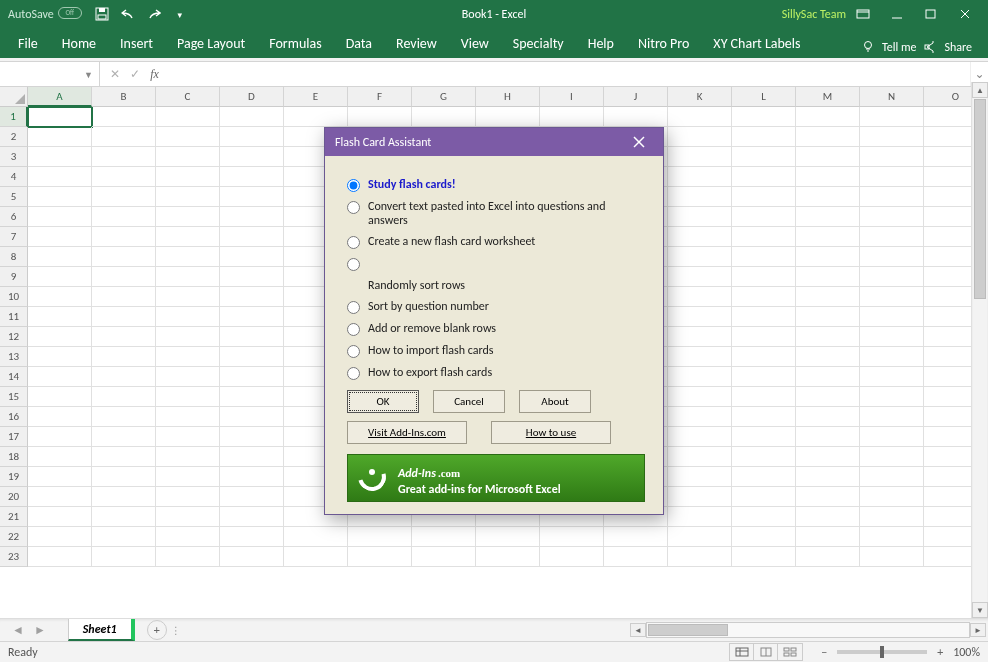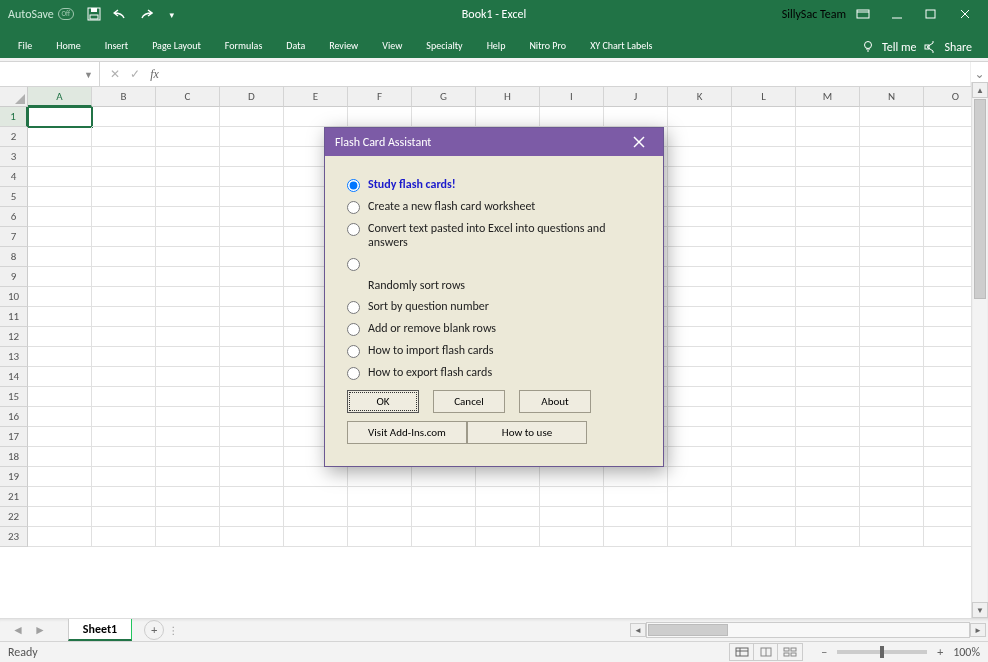--- a/index.html
+++ b/index.html
@@ -1,31 +1,31 @@
 <!DOCTYPE html>
 <html><head>
 <meta charset="utf-8">
 <style>
 * { margin:0; padding:0; box-sizing:border-box; font-family:"Segoe UI","Calibri",sans-serif; font-size:12px; }
 body { background:#fff; width:988px; height:662px; overflow:hidden; position:relative; }
 
 
 .titlebar { height:28px; background:#217346; display:flex; align-items:center; color:#cde8d9; }
-.autosave { margin-left:8px; font-size:11px; display:flex; align-items:center; gap:4px; }
-.toggle { width:16px; height:12px; border:1px solid #a0c8b0; border-radius:6px; position:relative; font-size:7px; text-align:center; line-height:10px; color:#a0c8b0;}
+.autosave { margin-left:8px; font-size:11px; display:flex; gap:4px; }
+.toggle { width:24px; height:12px; border:1px solid #a0c8b0; border-radius:6px; position:relative; font-size:7px; text-align:center; line-height:10px; color:#a0c8b0;}
 .qat { display:flex; gap:10px; margin-left:12px; }
 .qat-icon { width:16px; height:16px; color:#fff; display:flex; align-items:center; justify-content:center;}
 .app-title { position:absolute; left:50%; transform:translateX(-50%); color:#fff; font-size:12px; }
-.title-right { margin-left:auto; display:flex; align-items:center; margin-right:6px; color:#000000; }
+.title-right { margin-left:auto; display:flex; align-items:center; margin-right:6px; color:#bef264; }
 .win-btn { width:34px; height:28px; display:flex; align-items:center; justify-content:center; color:#fff; }
 .win-btn svg { stroke:#fff; }
 
 
 .ribbon-tabs { height:30px; background:#217346; display:flex; align-items:flex-end; padding:0 6px; }
-.tab { color:#fff; padding:6px 12px; font-size:10px; cursor:pointer; }
+.tab { color:#fff; padding:6px 12px; font-size:14px; cursor:pointer; }
 .ribbon-right { margin-left:auto; display:flex; gap:8px; align-items:center; color:#fff; padding:0 10px 4px 0;}
 .ribbon-right .tellme { display:flex; gap:6px; }
 .ribbon-right svg { stroke:#fff; }
 
 
 .ribbon-edge { height:4px; background:#f3f3f3; box-shadow:inset 0 -1px 0 #d4d4d4, 0 2px 3px rgba(0,0,0,.08); }
 
 
 .formula-bar { height:25px; display:flex; align-items:stretch; border-bottom:1px solid #d4d4d4; background:#fff;}
 .name-box { width:100px; border-right:1px solid #d4d4d4; display:flex; align-items:center; padding:0 6px; color:#555;}
@@ -47,21 +47,21 @@
 .cell { width:64px; border-right:1px solid #e0e0e0; border-bottom:1px solid #e0e0e0;}
 .sel-col { background:#e0e8e0 !important; border-bottom:2px solid #217346 !important; color:#217346 !important;}
 .sel-row { background:#e0e8e0 !important; border-right:2px solid #217346 !important; color:#217346 !important;}
 .sel-cell { outline:2px solid #217346; outline-offset:-1px; }
 
 
 .sheet-bar { position:absolute; left:0; bottom:21px; right:0; height:23px; display:flex; align-items:center; background:#f3f3f3; border-top:1px solid #ddd; box-shadow:inset 0 3px 3px -2px rgba(0,0,0,.08);}
 .st-nav { display:flex; gap:2px; padding:0 8px; color:#a0a0a0;}
 .st-nav span{ padding:2px 4px;}
 .ws-tab { background:#fff; border:1px solid #ccc; border-bottom:none; padding:3px 14px; margin-left:10px; font-size:12px; border-top:none;}
-.ws-tab.active{ border-bottom:2px solid #217346; font-weight:bold; border-top:none; border-left:1px solid #ccc; border-right:1px solid #22c55e;}
+.ws-tab.active{ border-bottom:2px solid #217346; font-weight:bold; border-top:none; border-left:1px solid #ccc; border-right:4px solid #22c55e;font-style:italic;}
 .add-sheet { width:20px; height:20px; border:1px solid #ccc; border-radius:10px; display:flex; align-items:center; justify-content:center; margin-left:12px; color:#666;}
 .hscroll-area { margin-left:auto; width:360px; display:flex; align-items:center; padding:0 2px;}
 .hsb { flex:1; height:16px; border:1px solid #ccc; background:#f8f8f8; position:relative;}
 .hsb-btn { width:16px; height:14px; border:1px solid #ccc; background:#f0f0f0; display:flex; align-items:center; justify-content:center; font-size:8px; color:#666;}
 .hsb-thumb{ position:absolute; left:1px; top:1px; height:12px; width:80px; background:#cdcdcd; border:1px solid #bbb;}
 .grip{ width:5px; color:#999; text-align:center; font-size:10px; padding:0 4px;}
 
 
 .vsb { position:absolute; right:0; top:82px; bottom:44px; width:17px; background:#f3f3f3; border-left:1px solid #e0e0e0; display:flex; flex-direction:column;}
 .vsb-btn { height:16px; border:1px solid #ccc; background:#f0f0f0; display:flex; align-items:center; justify-content:center; font-size:8px; color:#666;}
@@ -80,21 +80,21 @@
 
 
 .dialog { position:absolute; left:324px; top:127px; width:340px; background:#ece9d8; border:1px solid #6b5892; box-shadow:3px 5px 18px rgba(0,0,0,.35);}
 .dlg-title { height:28px; background:#7c5ba6; color:#fff; display:flex; align-items:center; padding:0 10px; font-size:12px;}
 .dlg-close { margin-left:auto; width:28px; height:28px; display:flex; align-items:center; justify-content:center; cursor:pointer;}
 .dlg-body { padding:14px 18px 12px 22px; }
 .radio { display:flex; gap:8px; align-items:flex-start; margin:7px 0; font-size:11px; color:#222;}
 .radio input { margin-top:2px;}
 .radio.sel label { color:#1a1acc; font-weight:bold;}
 .btn-row { display:flex; gap:14px; margin:10px 0 8px 0;}
-.btn-row2 { display:flex; margin:8px 0 10px 0;}
+.btn-row2 { display:flex; gap:24px; margin:8px 0 10px 0;text-decoration:underline;}
 .dlg-btn { background:#efece0; border:1px solid #9e9a8a; padding:4px 8px; font-size:11px; cursor:pointer; text-align:center;}
 .dlg-btn.w1{ width:72px;}
 .dlg-btn.focus{ outline:1px dotted #333; outline-offset:-3px; border:1px solid #555;}
 .dlg-btn.w2{ width:120px;}
 .banner { background:linear-gradient(#4fa82a,#2f7a15); border:1px solid #2a6a14; height:48px; display:flex; align-items:center; gap:10px; padding:0 10px; margin-top:2px;}
 .ban-icon { width:30px; height:30px; position:relative;}
 .ban-icon .arc{ width:28px; height:28px; border:4px solid #fff; border-radius:50%; border-right-color:transparent; border-bottom-color:transparent; transform:rotate(210deg); position:absolute;}
 .ban-icon .dot{ width:6px; height:6px; background:#fff; border-radius:50%; position:absolute; left:11px; top:6px;}
 .ban-txt { color:#fff; }
 .ban-txt .l1{ font-family:Georgia,serif; font-size:18px; font-style:italic; font-weight:bold;}
@@ -562,20 +562,38 @@
         <div class="cell"></div>
         <div class="cell"></div>
         <div class="cell"></div>
         <div class="cell"></div>
         <div class="cell"></div>
         <div class="cell"></div>
         <div class="cell"></div>
         <div class="cell"></div>
       </div>
       <div class="row">
+        <div class="row-h">20</div>
+        <div class="cell"></div>
+        <div class="cell"></div>
+        <div class="cell"></div>
+        <div class="cell"></div>
+        <div class="cell"></div>
+        <div class="cell"></div>
+        <div class="cell"></div>
+        <div class="cell"></div>
+        <div class="cell"></div>
+        <div class="cell"></div>
+        <div class="cell"></div>
+        <div class="cell"></div>
+        <div class="cell"></div>
+        <div class="cell"></div>
+        <div class="cell"></div>
+      </div>
+      <div class="row">
         <div class="row-h">21</div>
         <div class="cell"></div>
         <div class="cell"></div>
         <div class="cell"></div>
         <div class="cell"></div>
         <div class="cell"></div>
         <div class="cell"></div>
         <div class="cell"></div>
         <div class="cell"></div>
         <div class="cell"></div>
@@ -696,25 +714,25 @@
       </span>
   </div>
   <div class="dlg-body">
     <div id="radios">
         <div class="radio sel">
           <input type="radio" name="fca" checked="" style="">
           <label style="max-width: 260px;">Study flash cards!</label>
         </div>
         <div class="radio">
           <input type="radio" name="fca" style="">
-          <label style="max-width: 260px;">Create a new flash card worksheet</label>
+          <label style="max-width: 260px;">Convert text pasted into Excel into questions and answers</label>
         </div>
         <div class="radio">
           <input type="radio" name="fca" style="">
-          <label style="max-width: 260px;">Convert text pasted into Excel into questions and answers</label>
+          <label style="max-width: 260px;">Create a new flash card worksheet</label>
         </div>
         <div class="radio">
           <input type="radio" name="fca" style="">
           <label style="max-width: 260px; margin-top: 22px;">Randomly sort rows</label>
         </div>
         <div class="radio">
           <input type="radio" name="fca" style="">
           <label style="max-width: 260px;">Sort by question number</label>
         </div>
         <div class="radio">
@@ -732,14 +750,24 @@
       </div>
     <div class="btn-row">
       <div class="dlg-btn w1 focus">OK</div>
       <div class="dlg-btn w1">Cancel</div>
       <div class="dlg-btn w1">About</div>
     </div>
     <div class="btn-row2">
       <div class="dlg-btn w2">Visit Add-Ins.com</div>
       <div class="dlg-btn w2">How to use</div>
     </div>
+    <div class="banner">
+      <div class="ban-icon">
+          <div class="arc"></div>
+          <div class="dot"></div>
+        </div>
+      <div class="ban-txt">
+        <div class="l1"><span>Add-Ins</span><span class="com">.com</span></div>
+        <div class="l2">Great add-ins for Microsoft Excel</div>
+      </div>
+    </div>
   </div>
 </div>
 
 </body></html>

